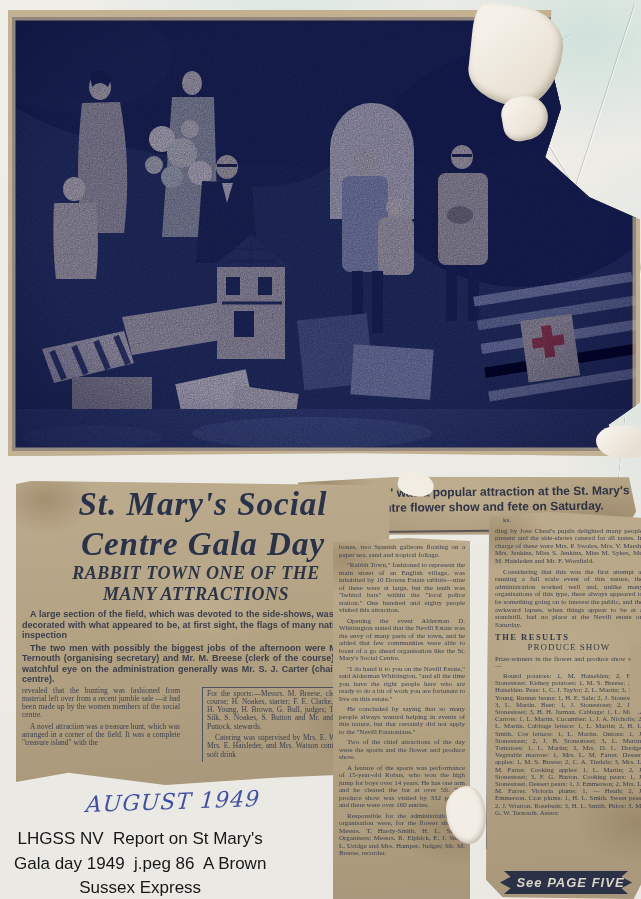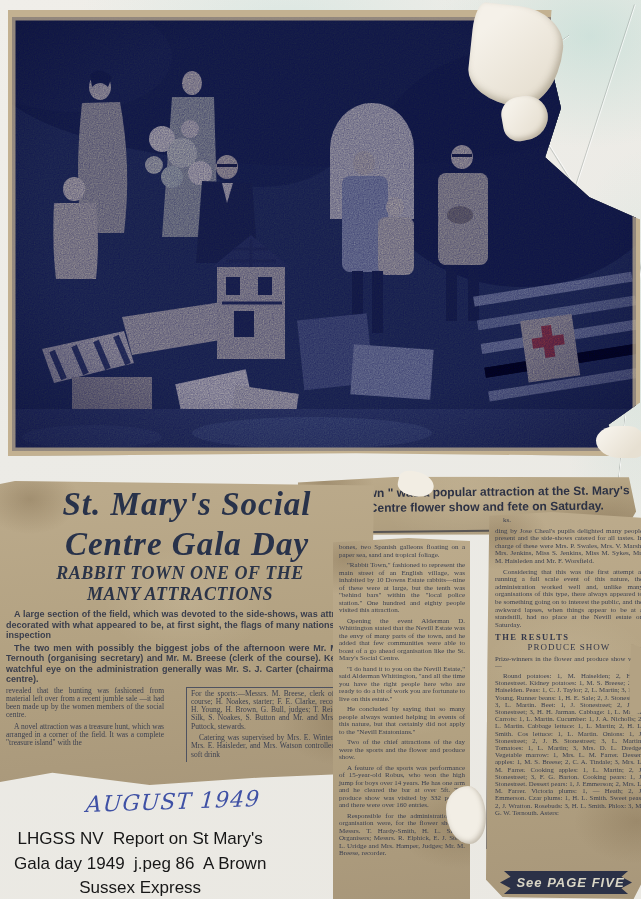--- a/index.html
+++ b/index.html
@@ -40,21 +40,21 @@
 
   
   .caption-clip{left:298px;top:476px;width:338px;height:60px;transform:rotate(-.6deg);
     clip-path:polygon(0 8%,30% 0,98% 5%,100% 62%,96% 100%,3% 95%,0 60%);}
   .caption-clip .cap{font-family:"Liberation Sans",sans-serif;font-weight:bold;font-size:12px;line-height:15px;text-align:center;color:#2d3244;margin:9px 6px 0 6px;}
   .caption-clip .cap2{margin-top:0;}
   .cap-rule{position:absolute;left:8px;bottom:4px;width:92%;height:2px;background:rgba(40,45,60,.65);}
   .cap-tear{position:absolute;left:98px;top:-6px;width:36px;height:24px;background:#f2ede3;border-radius:40% 60% 55% 45%;transform:rotate(12deg);}
 
   
-  .left-clip{left:0;top:481px;width:374px;height:304px;
+  .left-clip{left:16px;top:481px;width:374px;height:304px;
     clip-path:polygon(0 1%,4% 0,100% 1.5%,99.3% 55%,100% 96%,70% 97.5%,40% 100%,14% 96%,0 99%);}
   .headline{font-family:"Liberation Serif",serif;font-style:italic;font-weight:bold;color:#28324a;text-align:center;font-size:33px;line-height:33px;margin:7px 4px 0 4px;letter-spacing:1px;}
   .subhead{font-family:"Liberation Serif",serif;font-style:italic;font-weight:bold;color:#2b3448;text-align:center;font-size:18px;line-height:18px;margin:3px 16px 0 2px;letter-spacing:.5px;}
   .intro{margin:6px 6px 0 6px;font-family:"Liberation Sans",sans-serif;font-weight:bold;font-size:9px;line-height:10.5px;color:#3a3e4c;}
   .intro p{margin:0 0 2px 0;}
   .dropcap::first-letter{float:left;font-size:22px;line-height:18px;padding:0 2px 0 0;font-weight:bold;}
   .subcols{display:flex;margin:2px 4px 0 6px;gap:22px;}
   .colA{width:158px;font-size:7.5px;line-height:8.3px;}
   .colB{width:156px;font-size:7.5px;line-height:8.3px;border-left:1px solid #4e5260;border-top:1px solid #4e5260;padding:2px 0 0 4px;}
 

